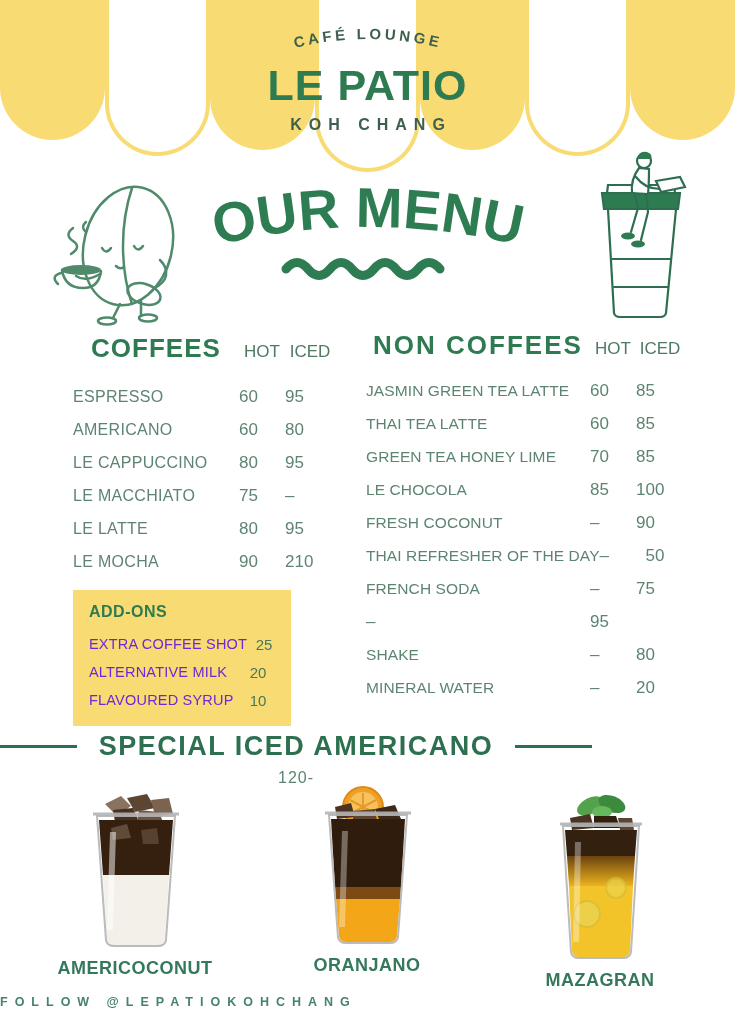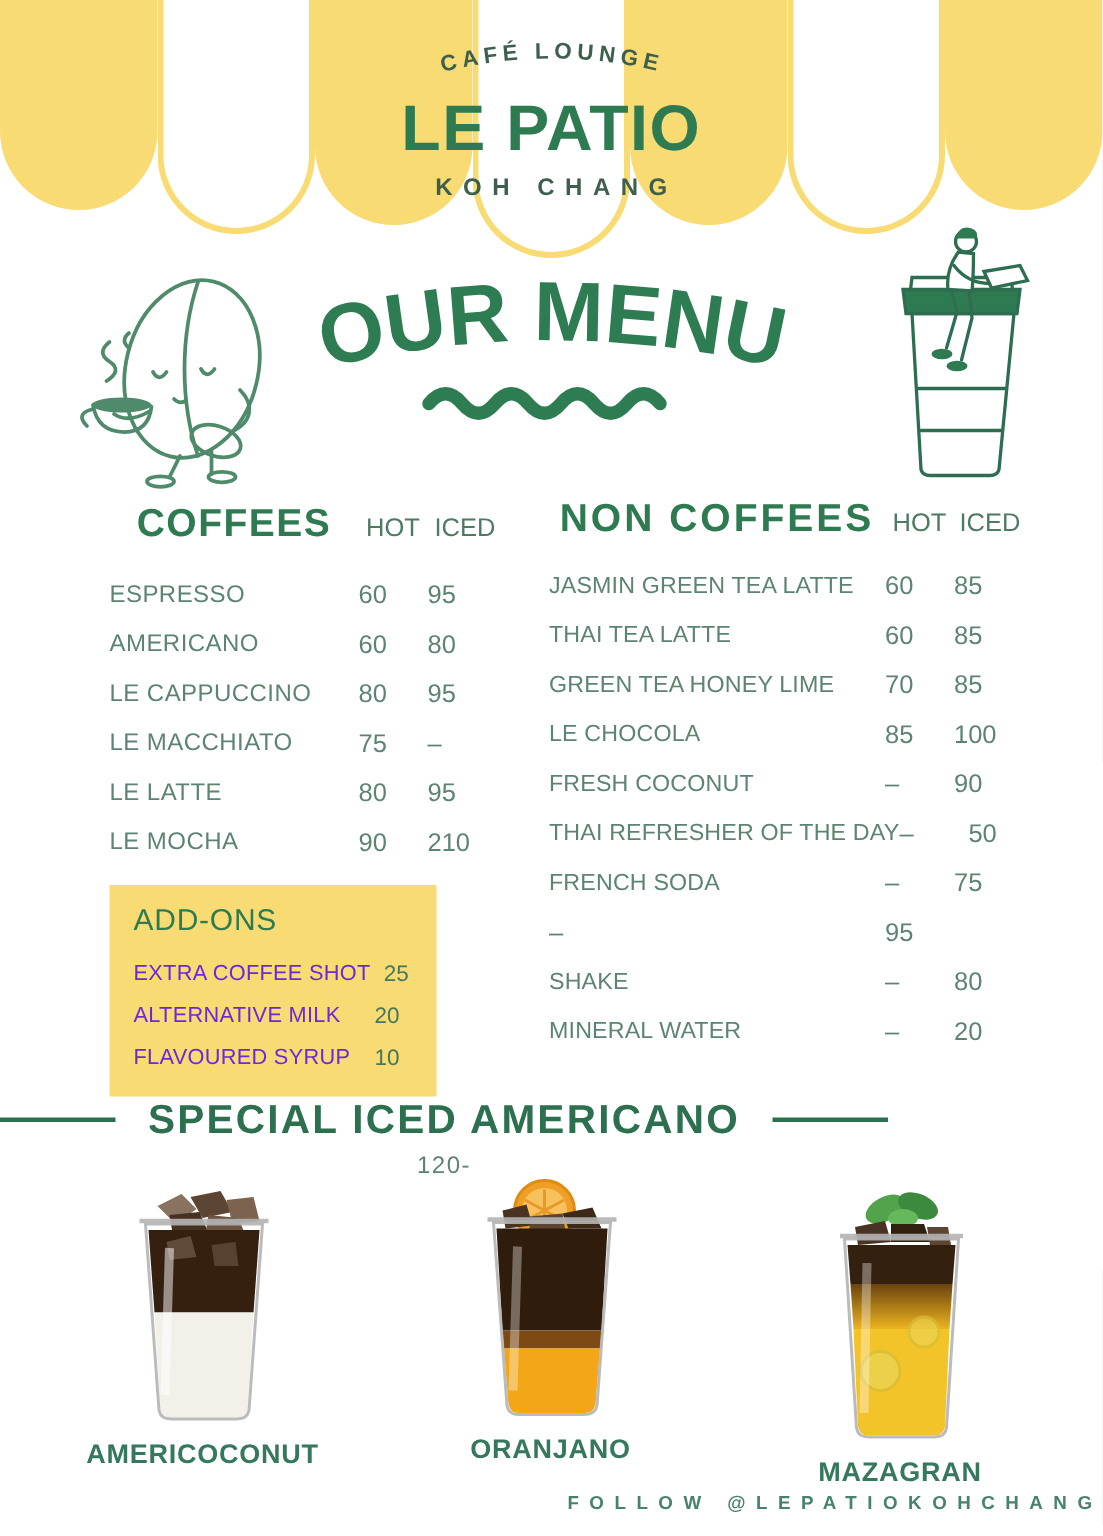--- a/index.html
+++ b/index.html
@@ -45,41 +45,41 @@
 
   .noncoffees { position:absolute; left:366px; top:330px; width:318px; }
   .noncoffees .menu-head, .noncoffees .menu-row { grid-template-columns:1fr 46px 48px; }
   .noncoffees .section-title { letter-spacing:2px; }
   .noncoffees .rows { margin-top:13px; }
   .noncoffees .item-name { font-size:15.5px; letter-spacing:.1px; }
 
   
   .addons { position:absolute; left:73px; top:590px; width:218px; box-sizing:border-box;
             background:var(--yellow); padding:13px 16px 12px; }
-  .addons-title { font-size:20px; font-weight:400; color:var(--green); letter-spacing:.5px; margin-bottom:9px; }
+  .addons-title { font-size:16px; font-weight:700; color:var(--green); letter-spacing:.5px; margin-bottom:9px; }
   .addon-row { display:grid; grid-template-columns:1fr 34px; align-items:center; height:28px; }
   .addon-name { font-size:14.5px; color:#6d28d9; letter-spacing:.2px; white-space:nowrap; }
   .addon-price { font-size:15px; color:#47775d; text-align:center; }
 
   
   .special { position:absolute; top:731px; left:0; width:592px; text-align:center; }
   .special-row { display:flex; align-items:center; justify-content:center; gap:22px; }
   .special-line { width:90px; height:3px; background:var(--dgreen); }
   .special-title { font-size:27px; font-weight:800; color:var(--dgreen); letter-spacing:1.5px; white-space:nowrap; }
   .special-price { margin-top:7px; font-size:16px; color:var(--muted); letter-spacing:1px; }
 
   
   .drink { position:absolute; text-align:center; width:160px; }
   .drink-label { margin-top:4px; font-size:18px; font-weight:800; color:#35785c; letter-spacing:.5px; }
   .d1 { left:55px;  top:790px; }
   .d2 { left:287px; top:785px; }
   .d3 { left:520px; top:792px; }
 
   
-  .footer { position:absolute; top:995px; left:0; width:735px; text-align:right;
+  .footer { position:absolute; top:995px; left:0; width:735px; text-align:left;
             font-size:12.5px; font-weight:700; letter-spacing:7px; color:#46836a; }
 </style>
 </head>
 <body>
 
 <div class="page">
 
   <div class="awning">
     <div class="stripe y s0"></div>
     <div class="stripe w s1"></div>

